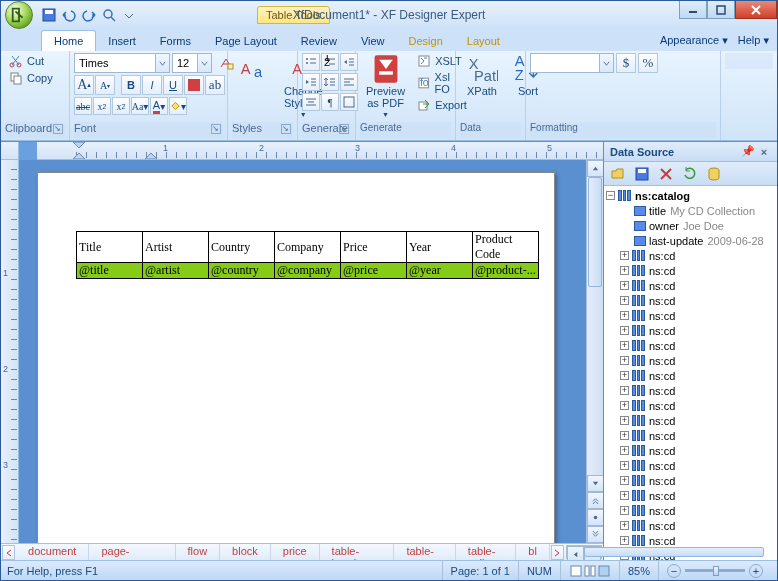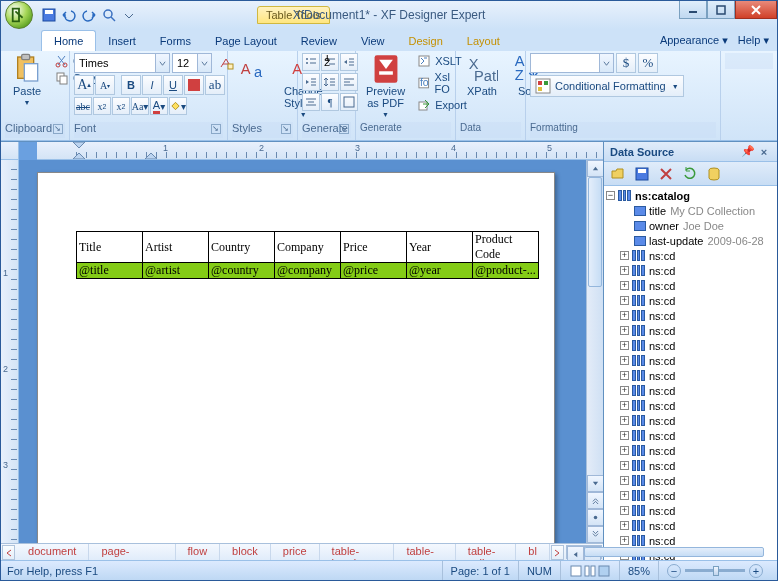--- a/index.html
+++ b/index.html
@@ -149,31 +149,20 @@
   <div class="rtab-right">
     <span><span>Appearance</span> ▾</span>
     <span><span>Help</span> ▾</span>
   </div>
 </div>
 
 <div class="ribbon">
 
   <div class="group" style="width:69px">
     <div class="group-body">
-      <div class="bigbtn">
-        <div class="ic">
-            <svg viewBox="0 0 24 24">
-              <rect x="5" y="3" width="12" height="16" fill="#f0c060" stroke="#b08020"></rect>
-              <rect x="8" y="1" width="6" height="4" rx="1" fill="#c0c0c0" stroke="#808080"></rect>
-              <rect x="10" y="8" width="10" height="13" fill="#fff" stroke="#7aa0d0"></rect>
-            </svg>
-          </div>
-        <span>Paste</span>
-        <span style="font-size:7px">▼</span>
-      </div>
       <div class="smallrow">
         <div class="smallbtn">
             <svg width="14" height="14" viewBox="0 0 14 14">
               <path d="M3 2 L10 11 M10 2 L3 11" stroke="#5080c0"></path>
               <circle cx="3" cy="11" r="2" fill="none" stroke="#c04040"></circle>
               <circle cx="10" cy="11" r="2" fill="none" stroke="#c04040"></circle>
             </svg>
             <span>Cut</span>
           </div>
         <div class="smallbtn">
@@ -413,30 +402,20 @@
         <div class="combo" style="flex:1">
             <input style="width: 70px;">
             <div class="ar">
               <svg viewBox="0 0 8 8">
                 <path d="M1 2 L4 6 L7 2" stroke="#4a6a90" fill="none"></path>
               </svg>
             </div>
           </div>
         <div class="tb">$</div>
         <div class="tb">%</div>
-      </div>
-      <div class="smallbtn" style="border:1px solid #b0c8e0;background:linear-gradient(#fcfdff,#e4eef9);padding:2px 4px">
-        <svg width="16" height="16" viewBox="0 0 16 16">
-            <rect x="1" y="1" width="14" height="14" fill="#fff" stroke="#888"></rect>
-            <rect x="3" y="3" width="4" height="4" fill="#d04040"></rect>
-            <rect x="9" y="3" width="4" height="4" fill="#3a9a3a"></rect>
-            <rect x="3" y="9" width="4" height="4" fill="#e0c040"></rect>
-          </svg>
-        <span>Conditional Formatting</span>
-          <span style="font-size:7px;margin-left:2px">▼</span>
       </div>
     </div>
     <div class="group-label">Formatting</div>
   </div>
 
   <div class="group" style="width:56px;border-right:none">
     <div class="group-label"></div>
   </div>
 </div>
 

